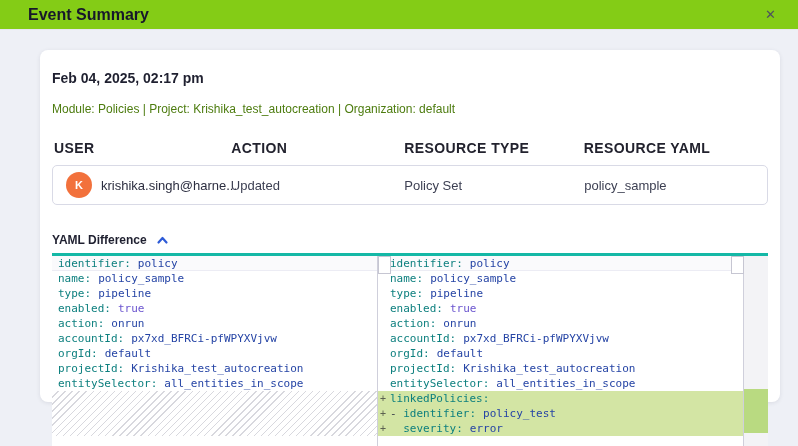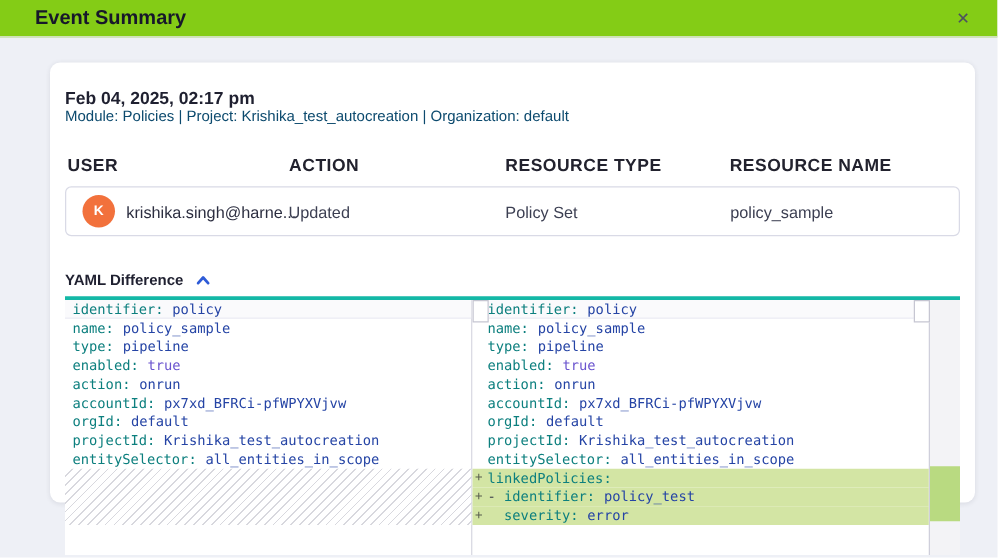--- a/index.html
+++ b/index.html
@@ -13,21 +13,21 @@
   .title  { font-size:16px; font-weight:700; color:#17172b; }
   .close  { font-size:13px; color:#4d5160; cursor:pointer; line-height:1; }
 
   
   .card { margin:20px 18px 0 40px; width:740px; height:352px;
           background:#fff; border-radius:8px;
           box-shadow:0 1px 4px rgba(40,41,61,.10);
           padding:20px 12px 0; }
 
   .ts   { font-size:14px; font-weight:700; color:#1f2030; }
-  .meta { font-size:12px; color:#0c4a6e; margin-top:0; }
+  .meta { font-size:12px; color:#4d7c0f; margin-top:16px; }
 
   
   .table { margin-top:24px; }
   .thead, .trow { display:grid; grid-template-columns:24.9% 24.3% 25.2% 25.6%; }
   .thead { font-size:14px; font-weight:700; color:#22222e; letter-spacing:.4px; padding:0 2px; }
   .trow  { margin-top:9px; align-items:center; height:40px;
            border:1px solid #d9dae6; border-radius:5px; background:#fff;
            font-size:13px; color:#3c3f52; }
   .usercell { display:flex; align-items:center; gap:9px; padding-left:13px; }
   .avatar { width:26px; height:26px; border-radius:50%; background:#f2713c;
@@ -77,21 +77,21 @@
 <div class="card">
 
   <div class="ts">Feb 04, 2025, 02:17 pm</div>
   <div class="meta">Module: Policies | Project: Krishika_test_autocreation | Organization: default</div>
 
   <div class="table">
     <div class="thead">
       <div>USER</div>
       <div>ACTION</div>
       <div>RESOURCE TYPE</div>
-      <div>RESOURCE NAME</div>
+      <div>RESOURCE YAML</div>
     </div>
     <div class="trow">
       <div class="usercell">
         <div class="avatar">K</div>
         <span class="username">krishika.singh@harne...</span>
       </div>
       <div>Updated</div>
       <div>Policy Set</div>
       <div>policy_sample</div>
     </div>

